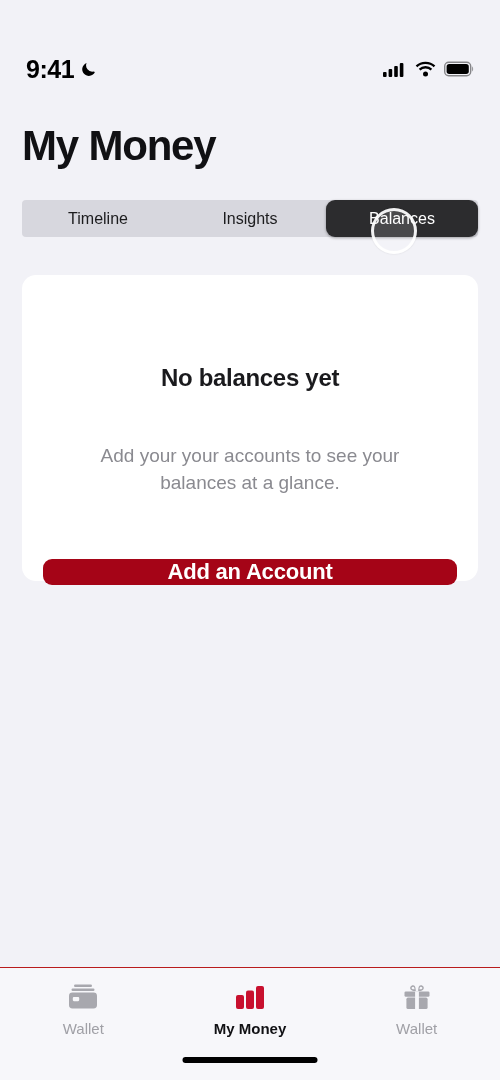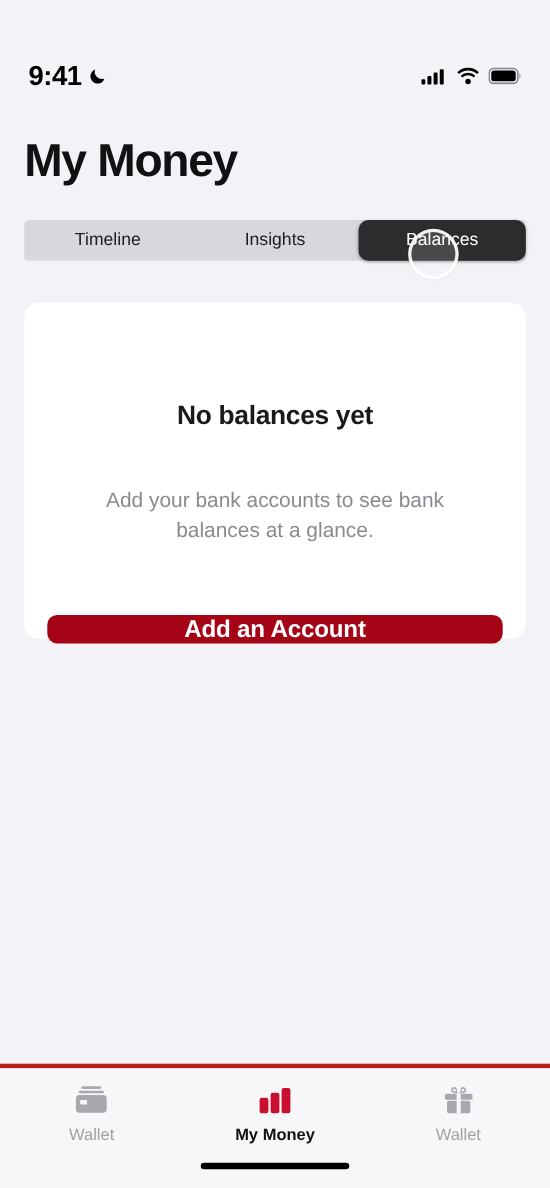--- a/index.html
+++ b/index.html
@@ -79,21 +79,21 @@
     background:#a50417; border:none; border-radius:9px;
     color:#ffffff; font-size:22px; font-weight:bold;
     font-family:"Liberation Sans", sans-serif;
     display:flex; align-items:center; justify-content:center;
     cursor:pointer; letter-spacing:-0.2px;
   }
 
   
   .tabbar{
     position:absolute; left:0; bottom:0; width:500px; height:113px;
-    background:#f7f7fa; border-top:4px solid #b91c1c;
+    background:#f7f7fa; border-top:1px solid #b91c1c;
     display:flex; align-items:flex-start;
   }
   .tab{
     flex:1 1 0; padding-top:13px;
     display:flex; flex-direction:column; align-items:center; gap:7px;
     cursor:pointer;
   }
   .tab-ico{ height:32px; display:flex; align-items:center; justify-content:center; }
   .tab-label{ font-size:15px; color:#a0a0a6; }
   .tab.active .tab-label{ color:#111114; font-weight:bold; }
@@ -162,21 +162,21 @@
 
       <rect x="67.5" y="42" width="12.5" height="4.5" rx="1.6"></rect>
       <rect x="70.3" y="45" width="7" height="18"></rect>
       <rect x="67.5" y="60" width="12.5" height="4.5" rx="1.6"></rect>
     </g>
 
     <rect x="6" y="68" width="76" height="8" rx="2.6" fill="#E0436B"></rect>
   </svg>
 
   <div class="card-title">No balances yet</div>
-  <div class="card-sub">Add your bank accounts to see bank balances at a glance.</div>
+  <div class="card-sub">Add your your accounts to see your balances at a glance.</div>
   <button class="cta">Add an Account</button>
 </div>
 
 <div class="tabbar">
 
   <div class="tab">
     <span class="tab-ico">
       <svg width="32" height="28" viewBox="0 0 32 28">
         <rect x="7" y="1.5" width="18" height="2.4" rx="1.2" fill="#a8a8ae"></rect>
         <rect x="4.5" y="5.5" width="23" height="2.4" rx="1.2" fill="#a8a8ae"></rect>

